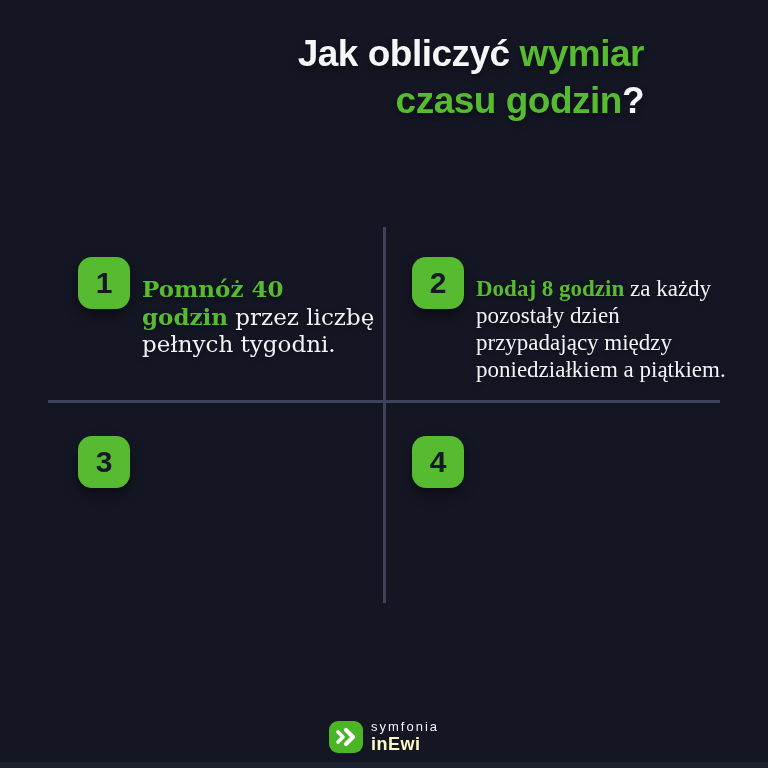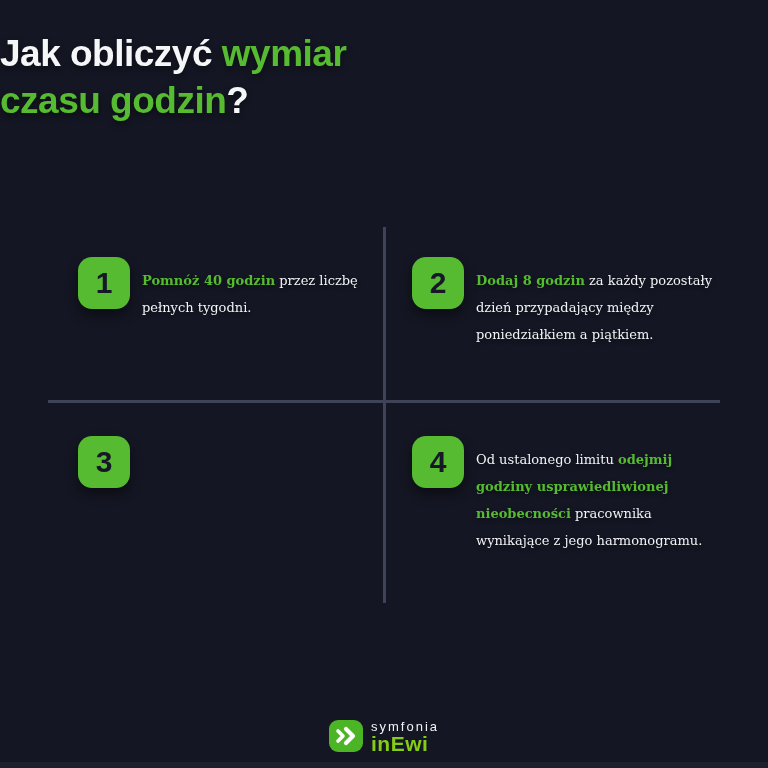--- a/index.html
+++ b/index.html
@@ -10,21 +10,21 @@
     font-family: "Liberation Sans", sans-serif;
     overflow: hidden;
   }
 
   
   .title {
     position: absolute;
     top: 30px;
     left: 0;
     width: 644px;
-    text-align: left;
+    text-align: right;
     font-weight: 800;
     font-size: 37px;
     line-height: 47px;
     letter-spacing: -0.5px;
     color: #f5f6f8;
     text-shadow: 0 3px 6px rgba(0,0,0,0.45);
   }
   .title .green { color: #56bb31; }
 
   
@@ -62,61 +62,62 @@
     align-items: center;
     justify-content: center;
     font-weight: 900;
     font-size: 30px;
     color: #161828;
     box-shadow: 0 6px 12px rgba(0,0,0,0.45);
   }
 
   .step-text {
     font-family: "DejaVu Serif", "Liberation Serif", serif;
-    font-size: 13px;
+    font-size: 23px;
     line-height: 27px;
     color: #f2f3f6;
-    margin-top: 10px;
+    margin-top: 18px;
     text-shadow: 0 2px 4px rgba(0,0,0,0.4);
   }
   .step-1 .step-text, .step-3 .step-text { width: 235px; }
-  .step-2 .step-text, .step-4 .step-text { width: 252px; }
+  .step-2 .step-text, .step-4 .step-text { width: 252px; font-family: Liberation Serif, serif; }
   .step-text .hl {
     color: #56bb31;
     font-weight: 700;
   }
 
   
   .footer {
     position: absolute;
     left: 0; bottom: 14px;
     width: 768px;
     display: flex;
+    align-items: center;
     justify-content: center;
     gap: 8px;
   }
   .logo-tile {
     width: 34px; height: 32px;
     background: #4cb526;
     border-radius: 9px;
     display: flex;
     align-items: center;
     justify-content: center;
   }
   .brand-text { display: flex; flex-direction: column; align-items: flex-start; }
   .brand-top {
     color: #f2f3f6;
     font-size: 13px;
     font-weight: 400;
     letter-spacing: 2px;
     line-height: 14px;
   }
   .brand-bottom {
-    color: #84cc16;
-    font-size: 21px;
+    color: #fef9c3;
+    font-size: 18px;
     font-weight: 800;
     line-height: 20px;
     letter-spacing: 0.5px;
   }
 
   .bottom-strip {
     position: absolute;
     left: 0; bottom: 0;
     width: 768px; height: 6px;
     background: #1d202d;
@@ -139,21 +140,20 @@
   <div class="badge">2</div>
   <p class="step-text"><span></span><span class="hl">Dodaj 8 godzin</span><span> za każdy pozostały dzień przypadający między poniedziałkiem a&nbsp;piątkiem.</span></p>
 </div>
 
 <div class="step step-3">
   <div class="badge">3</div>
 </div>
 
 <div class="step step-4">
   <div class="badge">4</div>
-  <p class="step-text"><span>Od ustalonego limitu </span><span class="hl">odejmij godziny usprawiedliwionej nieobecności</span><span> pracownika wynikające z&nbsp;jego harmonogramu.</span></p>
 </div>
 
 <div class="footer">
   <div class="logo-tile">
     <svg width="26" height="24" viewBox="0 0 26 24">
       <polyline points="5,7 10,12 5,17" fill="none" stroke="#ffffff" stroke-width="3.6" stroke-linecap="round" stroke-linejoin="round"></polyline>
       <polyline points="13,5 20,12 13,19" fill="none" stroke="#ffffff" stroke-width="4.2" stroke-linecap="round" stroke-linejoin="round"></polyline>
     </svg>
   </div>
   <div class="brand-text">

